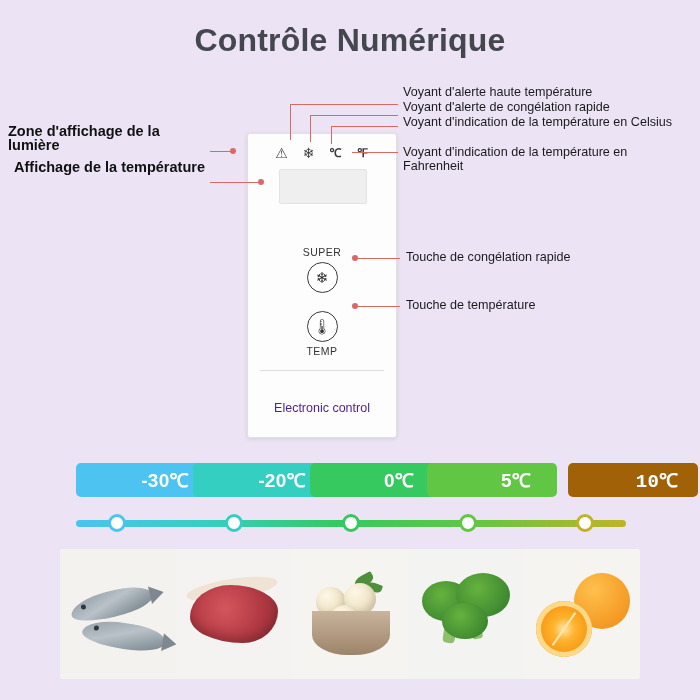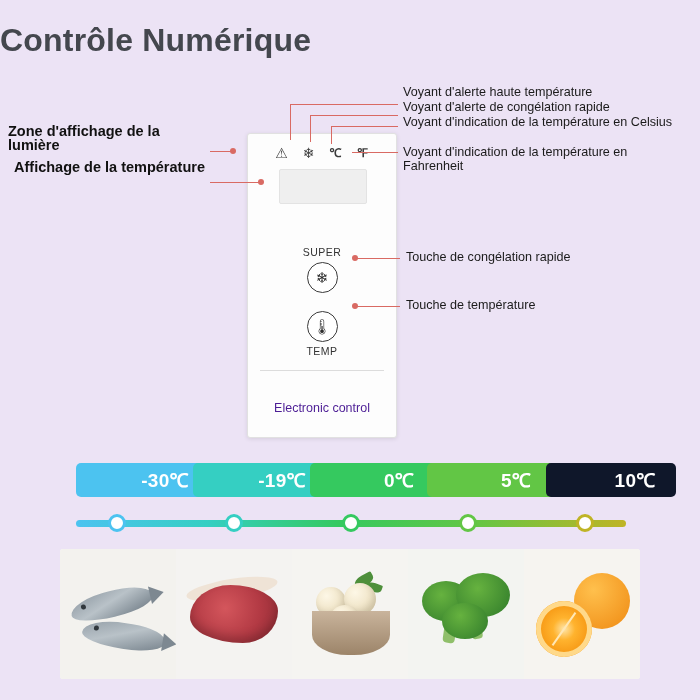--- a/index.html
+++ b/index.html
@@ -18,20 +18,21 @@
     position: absolute;
     left: 0; top: 0;
     width: 700px; height: 700px;
   }
 
   
   .title {
     position: absolute;
     left: 0; top: 22px;
     width: 700px;
+    text-align: center;
     font-size: 32px;
     font-weight: bold;
     color: #44474e;
     letter-spacing: 0.2px;
   }
 
   
   .panel {
     position: absolute;
     left: 247px; top: 133px;
@@ -381,24 +382,24 @@
   <div class="callout right" style="left:403px; top:145px; width:285px;">Voyant d'indication de la température en Fahrenheit</div>
 
   <div class="callout right" style="left:403px; top:115px; width:285px;">Voyant d'indication de la température en Celsius</div>
 
   <div class="callout right" style="left:406px; top:250px; width:260px;">Touche de congélation rapide</div>
 
   <div class="callout right" style="left:406px; top:298px; width:260px;">Touche de température</div>
 
   <div class="chips">
     <div class="chip" style="left:0px;   background:#4cc3f0;">-30℃</div>
-    <div class="chip" style="left:117px; background:#35cfc2;">-19℃</div>
+    <div class="chip" style="left:117px; background:#35cfc2;">-20℃</div>
     <div class="chip" style="left:234px; background:#35c95f;">0℃</div>
     <div class="chip" style="left:351px; background:#62c645;">5℃</div>
-    <div class="chip" style="left:470px; background:#0f172a;">10℃</div>
+    <div class="chip" style="left:492px; background:#a16207;font-family:Liberation Mono, monospace;">10℃</div>
   </div>
 
   <div class="track"></div>
   <div class="node" style="left:108px; border-color:#4cc3f0;"></div>
   <div class="node" style="left:225px; border-color:#35cfc2;"></div>
   <div class="node" style="left:342px; border-color:#35c95f;"></div>
   <div class="node" style="left:459px; border-color:#62c645;"></div>
   <div class="node" style="left:576px; border-color:#bfb425;"></div>
 
   <div class="photos">

